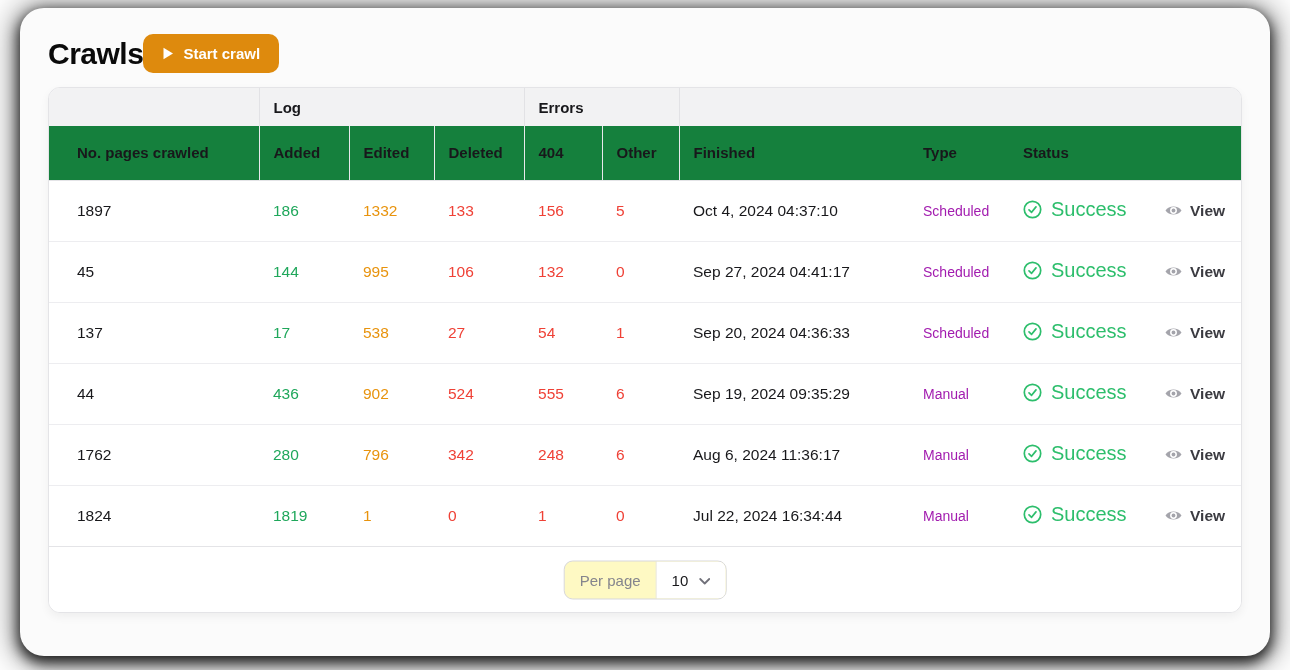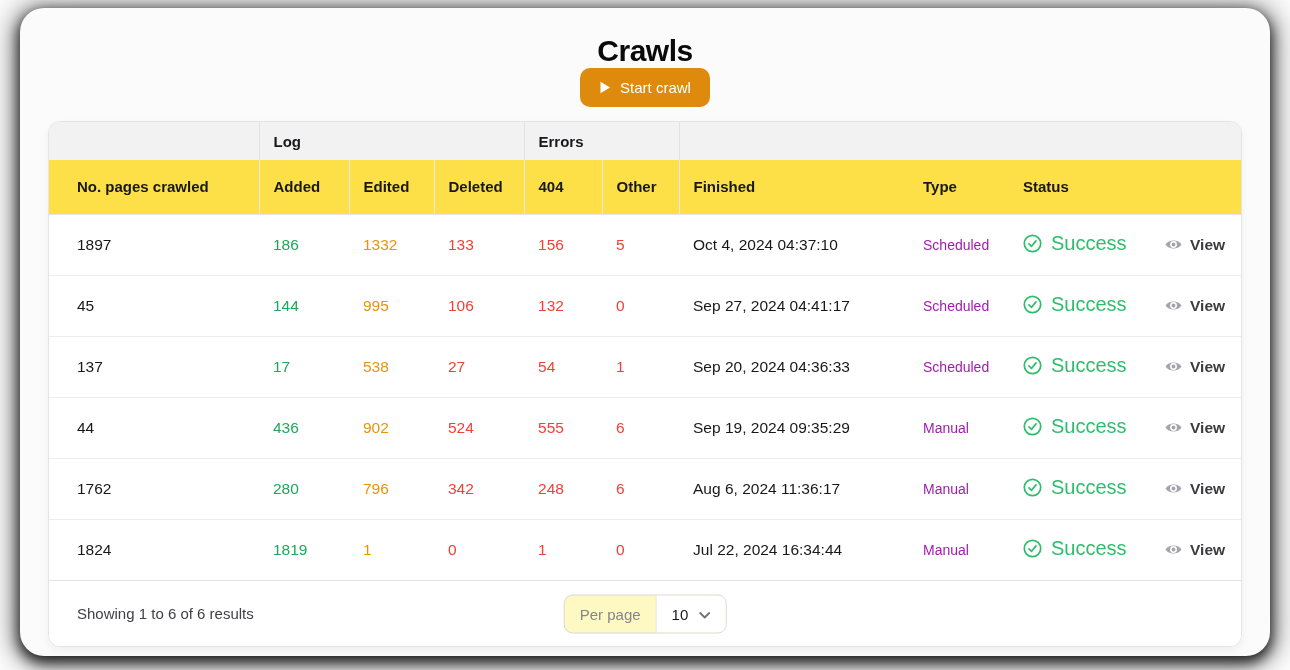--- a/index.html
+++ b/index.html
@@ -10,32 +10,31 @@
     position: absolute;
     left: 20px; top: 8px;
     width: 1250px; height: 648px;
     background: #fbfbfb;
     border-radius: 24px;
     box-shadow: 0 5px 14px 2px rgba(0,0,0,0.85), 0 2px 30px 10px rgba(0,0,0,0.35);
     padding: 24px 28px;
   }
 
   .card-header {
-    display: flex; align-items: center; justify-content: space-between;
+    display: flex; align-items: center; 
     margin-top: 2px;
-    flex-direction: column;
   }
   .page-title { font-size: 30px; font-weight: 800; letter-spacing: -0.5px; color: #0a0a0a; }
 
   .start-crawl-btn {
     display: inline-flex; align-items: center; gap: 9px;
     background: #de8a0d; color: #ffffff;
     border: none; border-radius: 10px;
     padding: 11px 19px;
-    font-family: inherit; font-size: 15px; font-weight: 400;
+    font-family: inherit; font-size: 15px; font-weight: 700;
     cursor: pointer;
   }
   .start-crawl-btn svg { display: block; }
 
   .table-card {
     margin-top: 14px;
     background: #ffffff;
     border: 1px solid #e4e4e7;
     border-radius: 12px;
     box-shadow: 0 4px 10px rgba(0,0,0,0.05);
@@ -46,21 +45,21 @@
 
   thead tr.group-row th {
     background: #f2f2f3;
     height: 38px;
     font-size: 15px; font-weight: 700; color: #18181b;
     text-align: left; padding: 0 0 0 14px;
   }
   thead tr.group-row th.gb { border-left: 1px solid #e2e2e5; }
 
   thead tr.cols-row th {
-    background: #fde047;
+    background: #15803d;
     height: 54px;
     font-size: 15px; font-weight: 700; color: #18181b;
     text-align: left; padding: 0 0 0 14px;
     border-bottom: 1px solid #e4e4e7;
   }
   thead tr.cols-row th.gb { border-left: 1px solid #e9e9ec; }
   thead tr.cols-row th.first { padding-left: 28px; }
 
   tbody td {
     height: 61px;
@@ -359,21 +358,20 @@
                   </svg>
               </span>
               <span>View</span>
             </button>
           </td>
         </tr>
       </tbody>
     </table>
 
     <div class="table-footer">
-      <div class="showing-text">Showing 1 to 6 of 6 results</div>
       <div class="per-page-control">
         <div class="per-page-label">Per page</div>
         <button class="per-page-select">
           <span>10</span>
           <span>
             <svg width="12" height="8" viewBox="0 0 12 8">
                 <polyline points="1.5,1.5 6,6 10.5,1.5" fill="none" stroke="#71717a" stroke-width="1.8" stroke-linecap="round" stroke-linejoin="round"></polyline>
               </svg>
           </span>
         </button>

